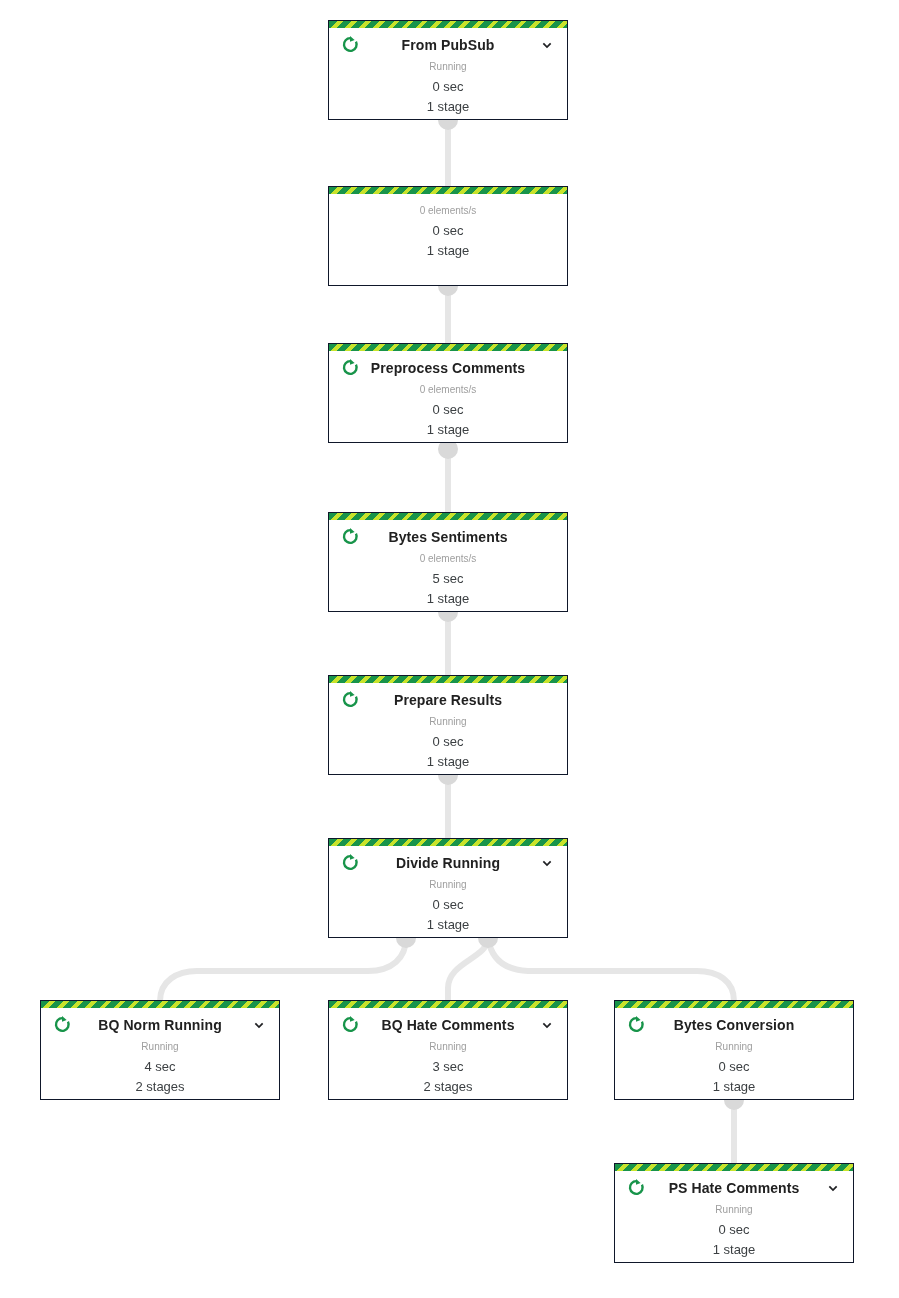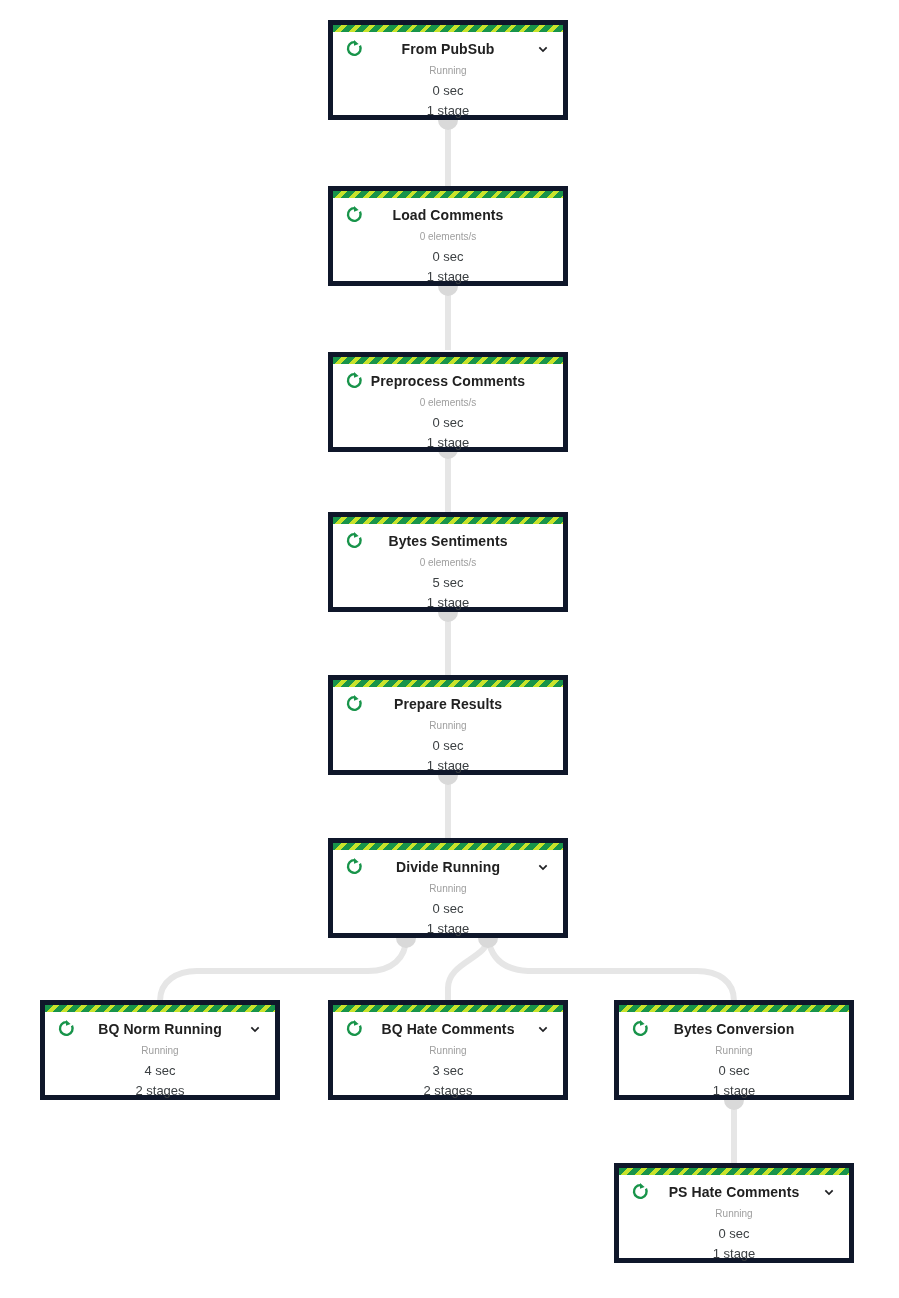--- a/index.html
+++ b/index.html
@@ -24,21 +24,21 @@
     stroke: #e6e6e6;
     stroke-width: 6;
   }
   .port { fill: #d9d9d9; }
 
   .node {
     position: absolute;
     width: 240px;
     height: 100px;
     background: #ffffff;
-    border: 5px solid #0f172a;
+    border: 1px solid #0f172a;
     cursor: pointer;
   }
   .stripebar {
     height: 7px;
     width: 100%;
     background: repeating-linear-gradient(
       135deg,
       #18944a 0px, #18944a 6px,
       #c8e32b 6px, #c8e32b 10px
     );
@@ -124,34 +124,26 @@
         </svg>
       </div>
       <div class="node-status">Running</div>
       <div class="node-time">0 sec</div>
       <div class="node-stages">1 stage</div>
     </div>
   </div>
   <div class="node" style="left:328px; top:186px">
     <div class="stripebar"></div>
     <div class="node-body">
-      <div class="title-row">
-        <svg class="run-icon" viewBox="0 0 24 24">
-          <path d="M12 4 A 8 8 0 1 0 18.9 8.4" fill="none" stroke="#18944a" stroke-width="3"></path>
-          <path d="M11.4 1.2 L17.2 6.2 L11.4 8.6 Z" fill="#18944a"></path>
-        </svg>
-        <span class="node-title">Load Comments</span>
-        
-      </div>
       <div class="node-status">0 elements/s</div>
       <div class="node-time">0 sec</div>
       <div class="node-stages">1 stage</div>
     </div>
   </div>
-  <div class="node" style="left:328px; top:352px">
+  <div class="node" style="left:328px; top:343px">
     <div class="stripebar"></div>
     <div class="node-body">
       <div class="title-row">
         <svg class="run-icon" viewBox="0 0 24 24">
           <path d="M12 4 A 8 8 0 1 0 18.9 8.4" fill="none" stroke="#18944a" stroke-width="3"></path>
           <path d="M11.4 1.2 L17.2 6.2 L11.4 8.6 Z" fill="#18944a"></path>
         </svg>
         <span class="node-title">Preprocess Comments</span>
         
       </div>

